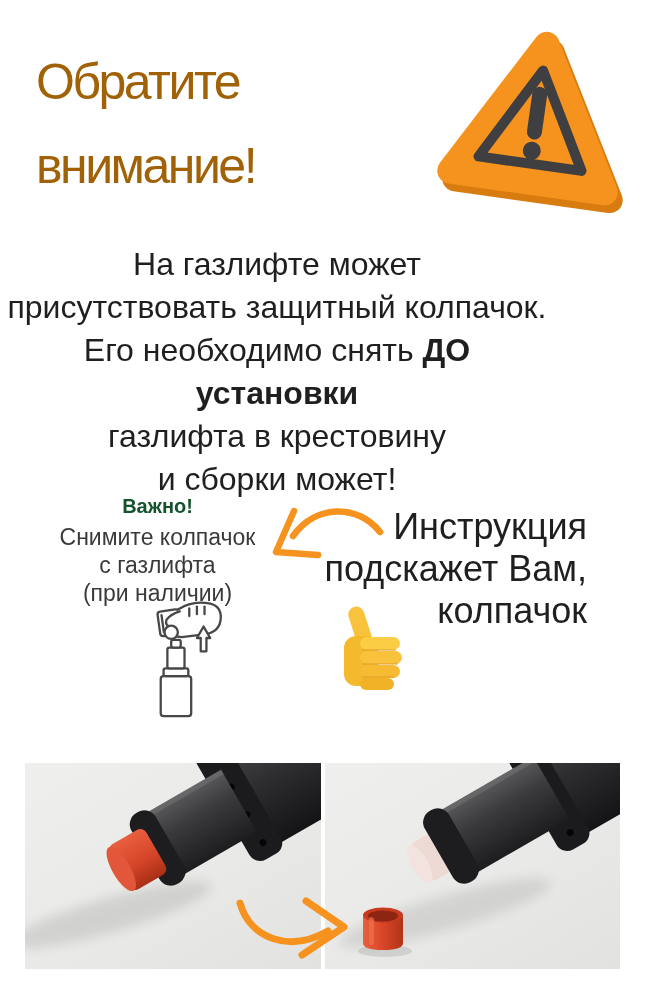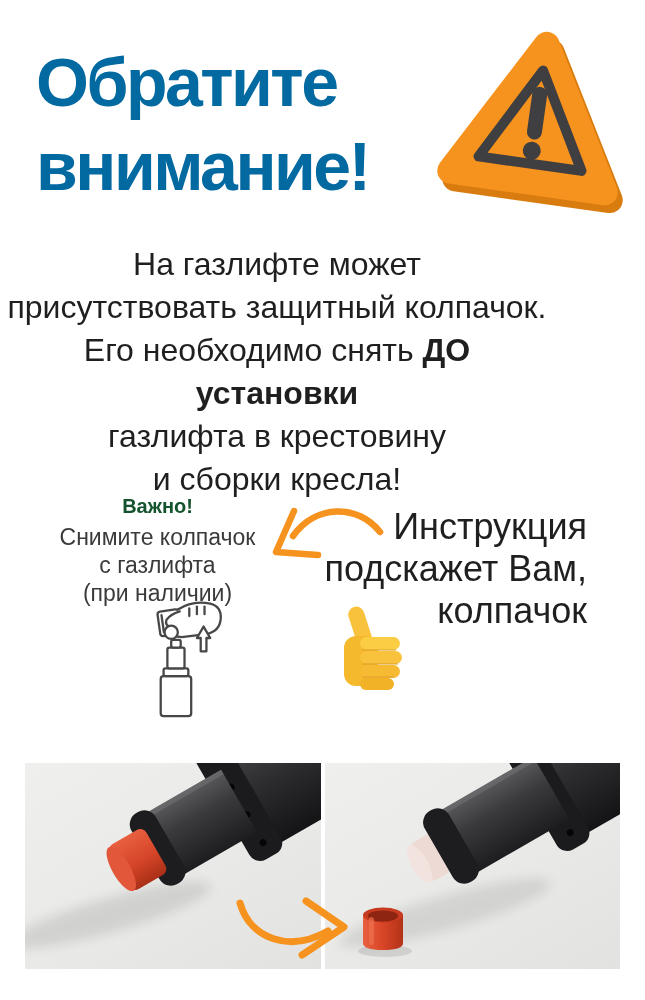--- a/index.html
+++ b/index.html
@@ -3,22 +3,22 @@
 <meta charset="utf-8">
 <style>
   html,body{margin:0;padding:0;background:#fff;}
   .page{
     position:relative;width:645px;height:1000px;background:#ffffff;overflow:hidden;
     font-family:"Liberation Sans","DejaVu Sans",sans-serif;color:#1f1f1f;
   }
   
   .title{
     position:absolute;left:36px;top:40px;
-    font-size:68px;font-weight:700;letter-spacing:-2.5px;line-height:84px;
-    color:#0369a1;white-space:nowrap;
+    font-size:50px;font-weight:400;letter-spacing:-2.5px;line-height:84px;
+    color:#a16207;white-space:nowrap;
   }
   .warn-tri{position:absolute;left:432px;top:18px;width:206px;height:206px;}
   
   .notice{
     position:absolute;left:0;top:243px;width:554px;
     text-align:center;font-size:32px;line-height:43px;color:#1f1f1f;
   }
   .notice .b{font-weight:700;}
   
   .important{
@@ -64,21 +64,21 @@
       <path d="M103 76 L103 114" stroke="#3F3F41" stroke-width="15" stroke-linecap="round"></path>
       <circle cx="103" cy="133" r="9" fill="#3F3F41"></circle>
     </g>
   </svg>
 
   <div class="notice">
     <div>На газлифте может</div>
     <div>присутствовать защитный колпачок.</div>
     <div><span>Его необходимо снять </span><span class="b">ДО установки</span></div>
     <div>газлифта в крестовину</div>
-    <div>и сборки кресла!</div>
+    <div>и сборки может!</div>
   </div>
 
   <div class="important">
     <div class="imp-title">Важно!</div>
     <div>Снимите колпачок</div>
     <div>с газлифта</div>
     <div>(при наличии)</div>
   </div>
 
   <svg class="diagram" viewBox="0 0 110 126">

